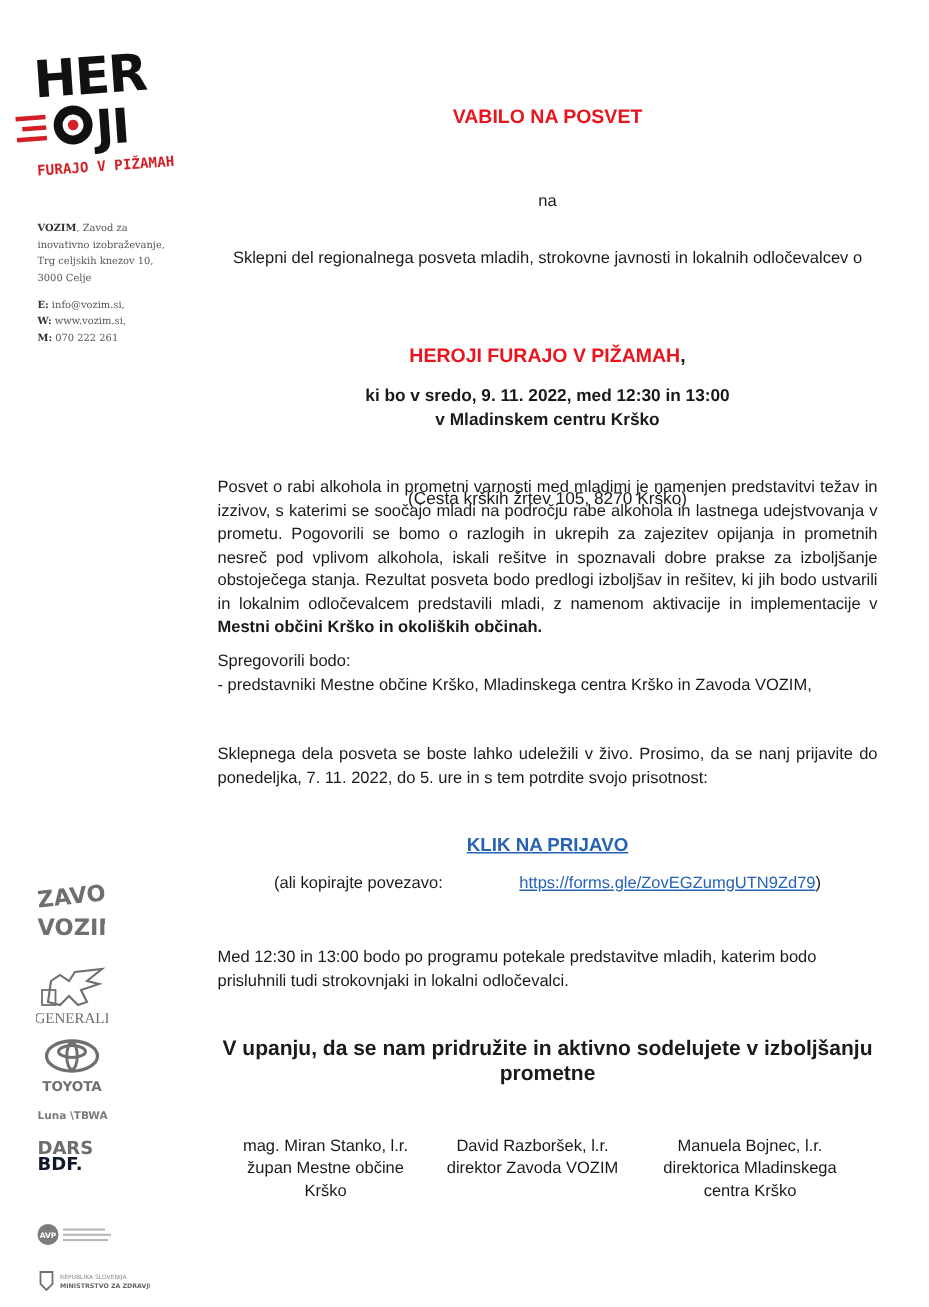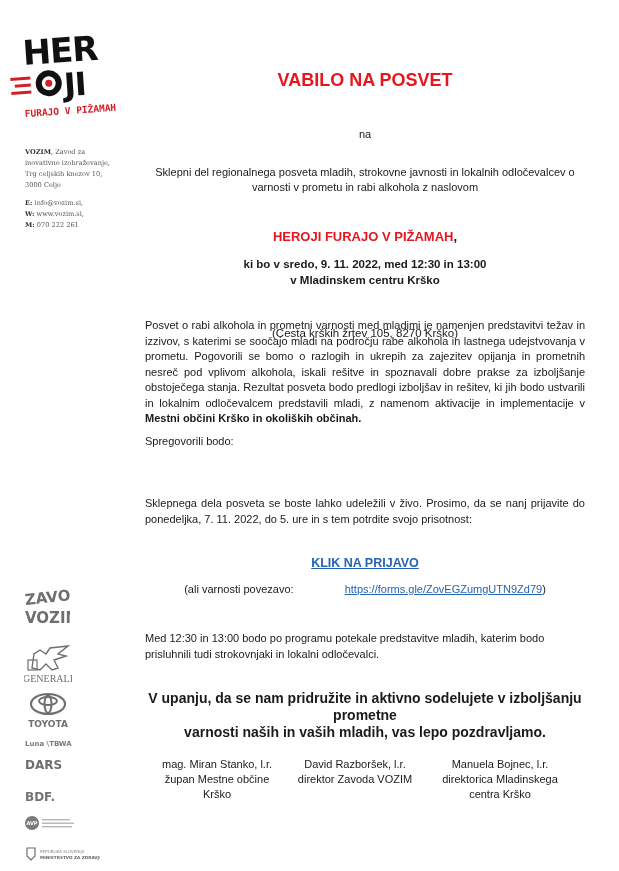--- a/index.html
+++ b/index.html
@@ -15,29 +15,29 @@
   .contact b { color: #333; }
   .contact .gap { height: 7px; }
 
   .sponsors { position: absolute; left: 22px; top: 585px; width: 60px; }
   .sp { display: block; color: #7b7b7b; font-family: "DejaVu Sans", sans-serif; }
   .sp-zavod { position: absolute; left: 2px; top: 0; width: 46px; height: 44px; }
   .sp-generali { position: absolute; left: 2px; top: 55px; width: 48px; height: 46px; }
   .sp-toyota { position: absolute; left: 3px; top: 107px; width: 46px; height: 40px; }
   .sp-luna { position: absolute; left: 3px; top: 155px; font-size: 7px; font-weight: bold; }
   .sp-dars { position: absolute; left: 3px; top: 173px; font-size: 12px; font-weight: bold; color: #6d6d6d; }
-  .sp-bdf { position: absolute; left: 3px; top: 205px; font-size: 12px; font-weight: bold; color: #737373; }
+  .sp-bdf { position: absolute; left: 3px; top: 184px; font-size: 12px; font-weight: bold; color: #0f172a; }
   .sp-avp { position: absolute; left: 2px; top: 230px; width: 60px; height: 16px; }
   .sp-mz { position: absolute; left: 3px; top: 262px; width: 75px; height: 14px; }
 
   
   .main { position: absolute; left: 145px; top: 0; width: 440px; font-family: "Liberation Sans", sans-serif; }
   .c { text-align: center; }
   .title { position: absolute; top: 70px; left: 0; width: 440px; text-align: center;
-    color: #e8141e; font-weight: bold; font-size: 18px; }
+    color: #e8141e; font-weight: bold; font-size: 13px; }
   .p { position: absolute; left: 0; width: 440px; font-size: 11px; line-height: 15px; }
   .intro { top: 127px; }
   .sub { top: 165px; }
   .event-title { top: 229px; color: #e8141e; font-weight: bold; font-size: 13px; }
   .event-title .comma { color: #1a1a1a; }
   .when { top: 256px; font-weight: bold; font-size: 11.5px; line-height: 16px; }
   .addr { top: 288px; font-size: 11.5px; margin-top: 38px; }
   .body1 { top: 318px; text-align: justify; font-size: 11px; line-height: 15.5px; }
   .body1 b { font-weight: bold; }
   .speak { top: 434px; font-size: 11px; line-height: 15.5px; }
@@ -119,48 +119,47 @@
 
 <div class="main">
   <h1 class="title">VABILO NA POSVET</h1>
 
   <div class="p intro c">
     <div>na</div>
   </div>
 
   <div class="p sub c">
     <div>Sklepni del regionalnega posveta mladih, strokovne javnosti in lokalnih odločevalcev o</div>
-    <div>varnosti v prometu in rabi alkohola z naslovom</div>
   </div>
 
   <div class="p event-title c"><span>HEROJI FURAJO V PIŽAMAH</span><span class="comma">,</span></div>
 
   <div class="p when c">
     <div>ki bo v sredo, 9. 11. 2022, med 12:30 in 13:00</div>
     <div>v Mladinskem centru Krško</div>
   </div>
   <div class="p addr c">(Cesta krških žrtev 105, 8270 Krško)</div>
 
   <div class="p body1"><span>Posvet o rabi alkohola in prometni varnosti med mladimi je namenjen predstavitvi težav in izzivov, s katerimi se soočajo mladi na področju rabe alkohola in lastnega udejstvovanja v prometu. Pogovorili se bomo o razlogih in ukrepih za zajezitev opijanja in prometnih nesreč pod vplivom alkohola, iskali rešitve in spoznavali dobre prakse za izboljšanje obstoječega stanja. Rezultat posveta bodo predlogi izboljšav in rešitev, ki jih bodo ustvarili in lokalnim odločevalcem predstavili mladi, z namenom aktivacije in implementacije v </span><b>Mestni občini Krško in okoliških občinah.</b></div>
 
   <div class="p speak">
     <div>Spregovorili bodo:</div>
+    <div>- predstavniki Mestne občine Krško, Mladinskega centra Krško in Zavoda VOZIM,</div>
   </div>
 
   <div class="p signup">Sklepnega dela posveta se boste lahko udeležili v živo. Prosimo, da se nanj prijavite do ponedeljka, 7. 11. 2022, do 5. ure in s tem potrdite svojo prisotnost:</div>
 
   <div class="p klik"><a>KLIK NA PRIJAVO</a></div>
 
-  <div class="p link-line"><span>(ali varnosti povezavo: </span><a>https://forms.gle/ZovEGZumgUTN9Zd79</a><span>)</span></div>
+  <div class="p link-line"><span>(ali kopirajte povezavo: </span><a>https://forms.gle/ZovEGZumgUTN9Zd79</a><span>)</span></div>
 
   <div class="p program">Med 12:30 in 13:00 bodo po programu potekale predstavitve mladih, katerim bodo prisluhnili tudi strokovnjaki in lokalni odločevalci.</div>
 
   <div class="p closing">
     <div>V upanju, da se nam pridružite in aktivno sodelujete v izboljšanju prometne</div>
-    <div>varnosti naših in vaših mladih, vas lepo pozdravljamo.</div>
   </div>
 
   <div class="sigs">
     <div class="sig sig1">
       <div>mag. Miran Stanko, l.r.</div>
       <div>župan Mestne občine</div>
       <div>Krško</div>
     </div>
     <div class="sig sig2">
       <div>David Razboršek, l.r.</div>

